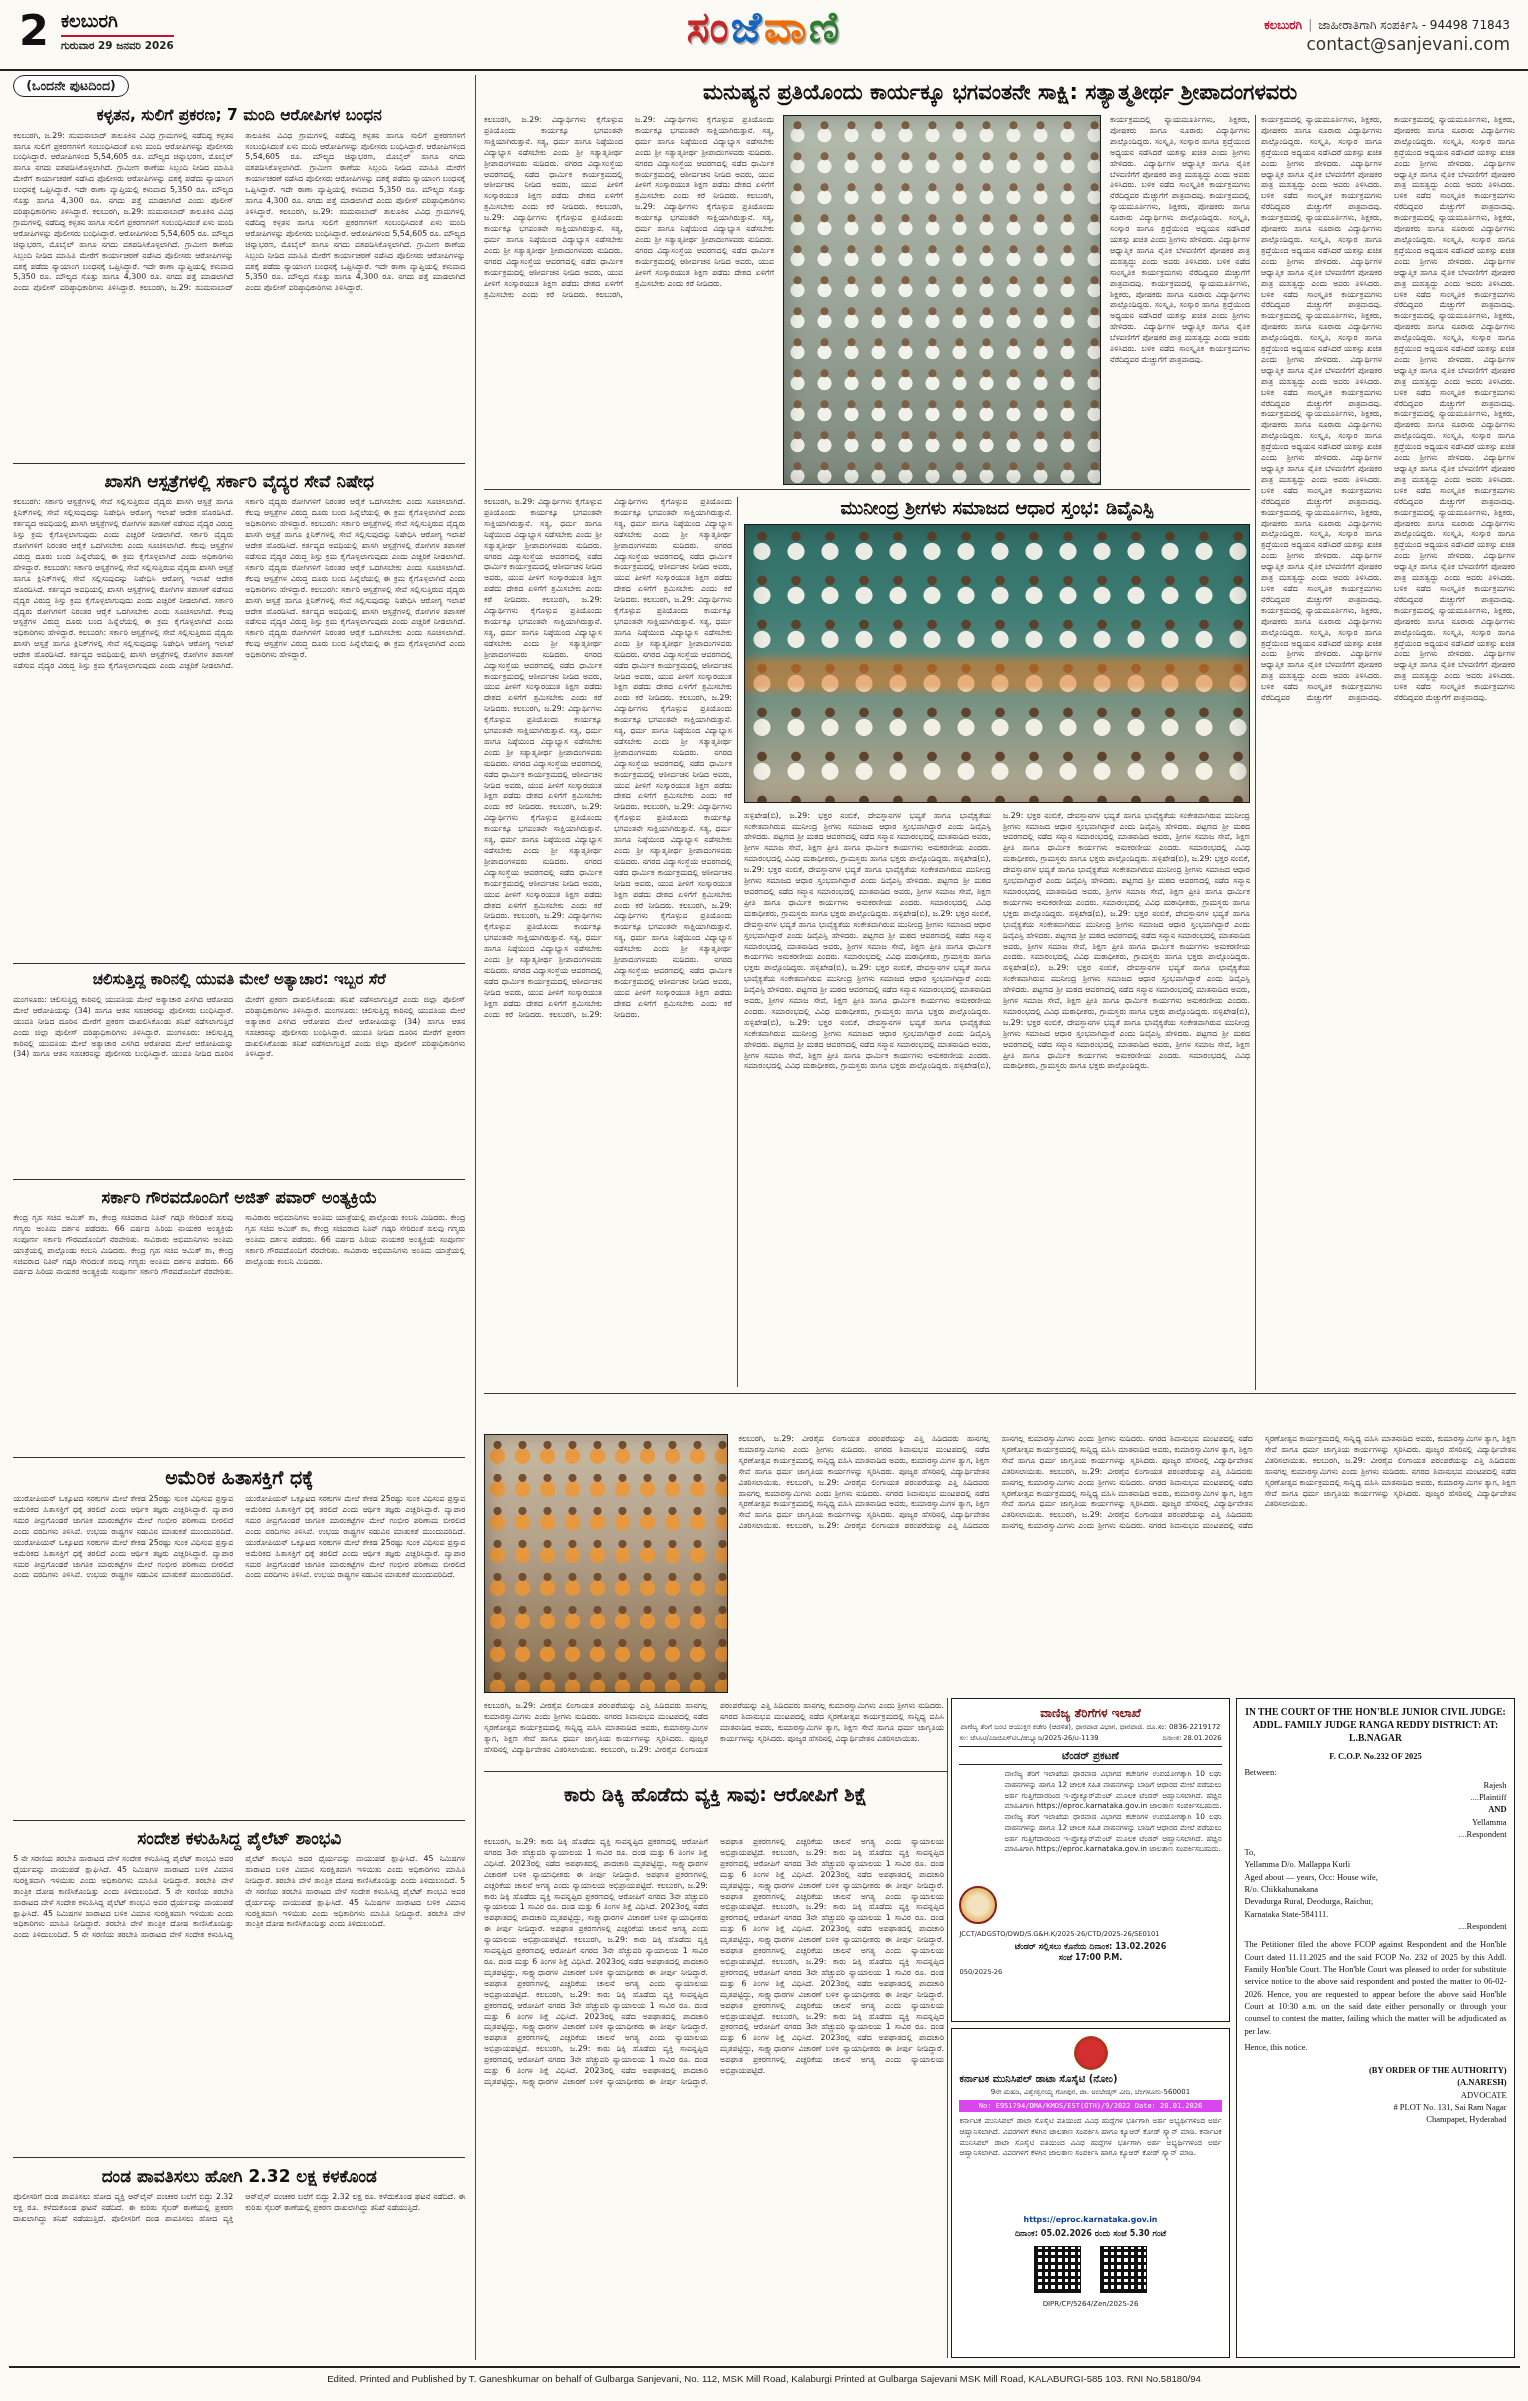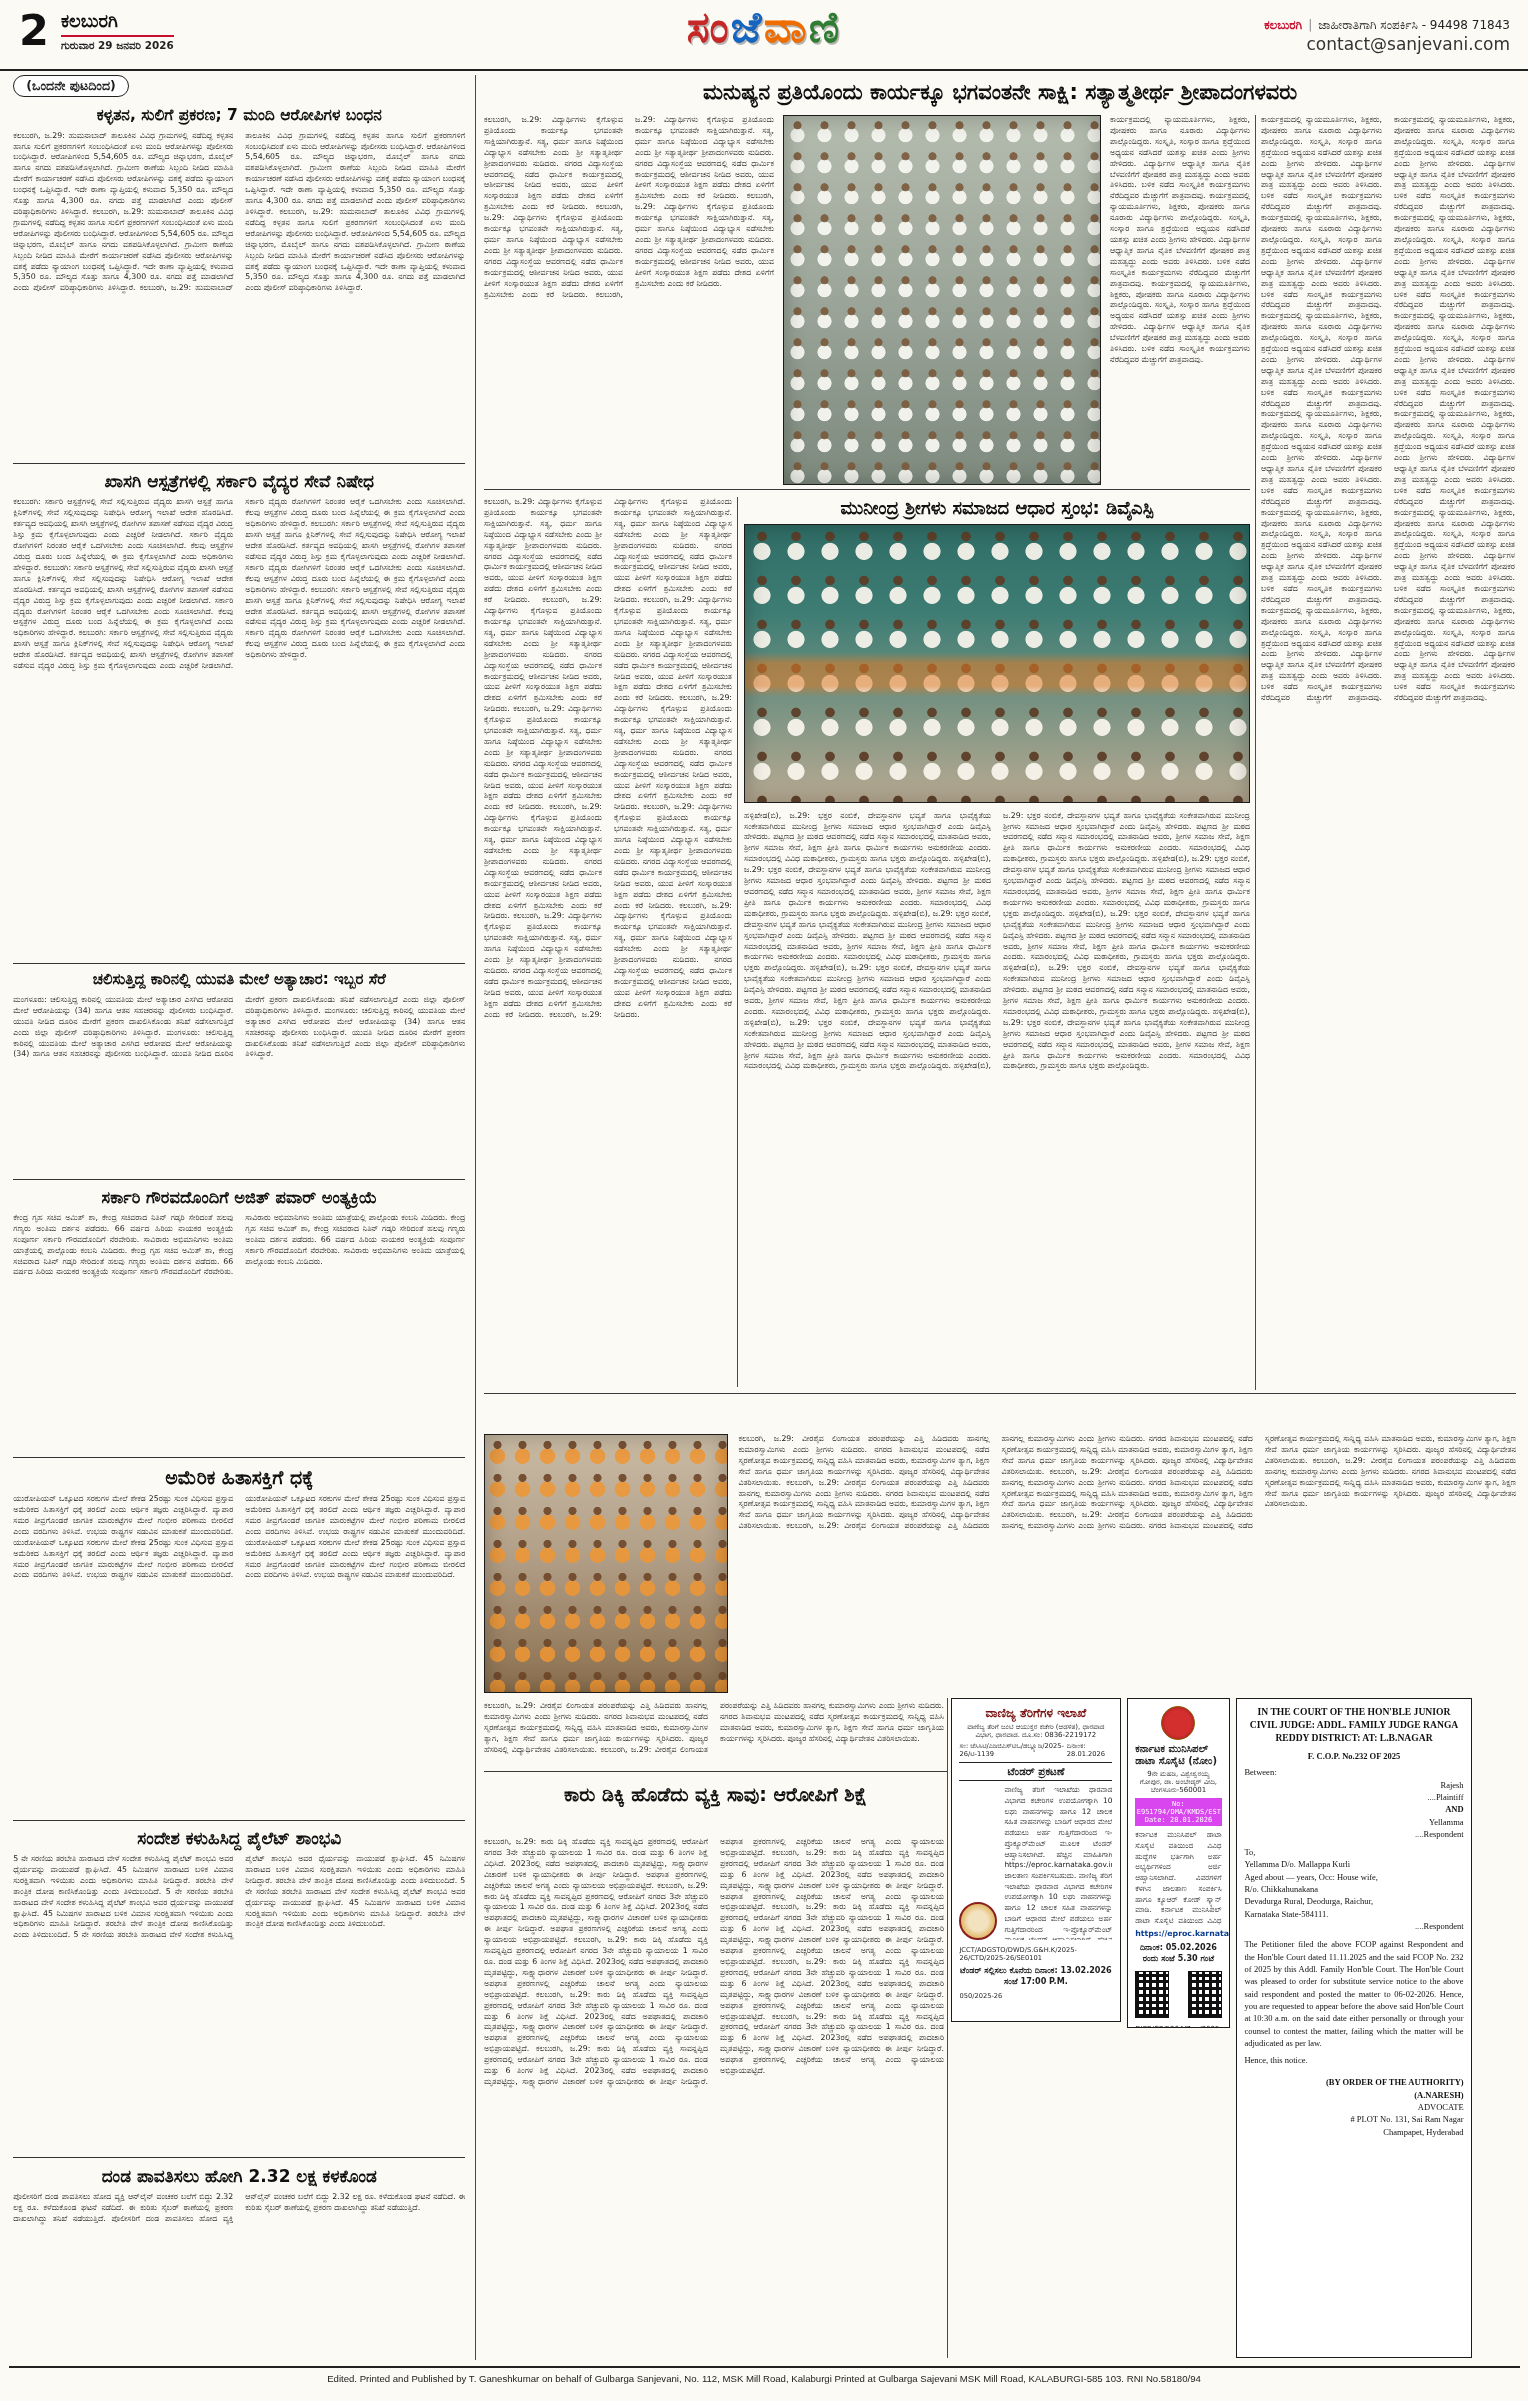--- a/index.html
+++ b/index.html
@@ -183,21 +183,21 @@
 
   <div class="hline" style="left:484px;top:1771px;width:463px"></div>
 
   <h2 class="headline abs" style="left:518px;top:1780px;width:395px;font-size:19px;">ಕಾರು ಡಿಕ್ಕಿ ಹೊಡೆದು ವ್ಯಕ್ತಿ ಸಾವು: ಆರೋಪಿಗೆ ಶಿಕ್ಷೆ</h2>
   <div class="body-text cols2 abs" style="left:484px;top:1837px;width:460px;height:507px;">ಕಲಬುರಗಿ, ಜ.29: ಕಾರು ಡಿಕ್ಕಿ ಹೊಡೆದು ವ್ಯಕ್ತಿ ಸಾವನ್ನಪ್ಪಿದ ಪ್ರಕರಣದಲ್ಲಿ ಆರೋಪಿಗೆ ನಗರದ 3ನೇ ಹೆಚ್ಚುವರಿ ನ್ಯಾಯಾಲಯ 1 ಸಾವಿರ ರೂ. ದಂಡ ಮತ್ತು 6 ತಿಂಗಳ ಶಿಕ್ಷೆ ವಿಧಿಸಿದೆ. 2023ರಲ್ಲಿ ನಡೆದ ಅಪಘಾತದಲ್ಲಿ ಪಾದಚಾರಿ ಮೃತಪಟ್ಟಿದ್ದು, ಸಾಕ್ಷ್ಯಾಧಾರಗಳ ವಿಚಾರಣೆ ಬಳಿಕ ನ್ಯಾಯಾಧೀಶರು ಈ ತೀರ್ಪು ನೀಡಿದ್ದಾರೆ. ಅಪಘಾತ ಪ್ರಕರಣಗಳಲ್ಲಿ ಎಚ್ಚರಿಕೆಯ ಚಾಲನೆ ಅಗತ್ಯ ಎಂದು ನ್ಯಾಯಾಲಯ ಅಭಿಪ್ರಾಯಪಟ್ಟಿದೆ. ಕಲಬುರಗಿ, ಜ.29: ಕಾರು ಡಿಕ್ಕಿ ಹೊಡೆದು ವ್ಯಕ್ತಿ ಸಾವನ್ನಪ್ಪಿದ ಪ್ರಕರಣದಲ್ಲಿ ಆರೋಪಿಗೆ ನಗರದ 3ನೇ ಹೆಚ್ಚುವರಿ ನ್ಯಾಯಾಲಯ 1 ಸಾವಿರ ರೂ. ದಂಡ ಮತ್ತು 6 ತಿಂಗಳ ಶಿಕ್ಷೆ ವಿಧಿಸಿದೆ. 2023ರಲ್ಲಿ ನಡೆದ ಅಪಘಾತದಲ್ಲಿ ಪಾದಚಾರಿ ಮೃತಪಟ್ಟಿದ್ದು, ಸಾಕ್ಷ್ಯಾಧಾರಗಳ ವಿಚಾರಣೆ ಬಳಿಕ ನ್ಯಾಯಾಧೀಶರು ಈ ತೀರ್ಪು ನೀಡಿದ್ದಾರೆ. ಅಪಘಾತ ಪ್ರಕರಣಗಳಲ್ಲಿ ಎಚ್ಚರಿಕೆಯ ಚಾಲನೆ ಅಗತ್ಯ ಎಂದು ನ್ಯಾಯಾಲಯ ಅಭಿಪ್ರಾಯಪಟ್ಟಿದೆ. ಕಲಬುರಗಿ, ಜ.29: ಕಾರು ಡಿಕ್ಕಿ ಹೊಡೆದು ವ್ಯಕ್ತಿ ಸಾವನ್ನಪ್ಪಿದ ಪ್ರಕರಣದಲ್ಲಿ ಆರೋಪಿಗೆ ನಗರದ 3ನೇ ಹೆಚ್ಚುವರಿ ನ್ಯಾಯಾಲಯ 1 ಸಾವಿರ ರೂ. ದಂಡ ಮತ್ತು 6 ತಿಂಗಳ ಶಿಕ್ಷೆ ವಿಧಿಸಿದೆ. 2023ರಲ್ಲಿ ನಡೆದ ಅಪಘಾತದಲ್ಲಿ ಪಾದಚಾರಿ ಮೃತಪಟ್ಟಿದ್ದು, ಸಾಕ್ಷ್ಯಾಧಾರಗಳ ವಿಚಾರಣೆ ಬಳಿಕ ನ್ಯಾಯಾಧೀಶರು ಈ ತೀರ್ಪು ನೀಡಿದ್ದಾರೆ. ಅಪಘಾತ ಪ್ರಕರಣಗಳಲ್ಲಿ ಎಚ್ಚರಿಕೆಯ ಚಾಲನೆ ಅಗತ್ಯ ಎಂದು ನ್ಯಾಯಾಲಯ ಅಭಿಪ್ರಾಯಪಟ್ಟಿದೆ. ಕಲಬುರಗಿ, ಜ.29: ಕಾರು ಡಿಕ್ಕಿ ಹೊಡೆದು ವ್ಯಕ್ತಿ ಸಾವನ್ನಪ್ಪಿದ ಪ್ರಕರಣದಲ್ಲಿ ಆರೋಪಿಗೆ ನಗರದ 3ನೇ ಹೆಚ್ಚುವರಿ ನ್ಯಾಯಾಲಯ 1 ಸಾವಿರ ರೂ. ದಂಡ ಮತ್ತು 6 ತಿಂಗಳ ಶಿಕ್ಷೆ ವಿಧಿಸಿದೆ. 2023ರಲ್ಲಿ ನಡೆದ ಅಪಘಾತದಲ್ಲಿ ಪಾದಚಾರಿ ಮೃತಪಟ್ಟಿದ್ದು, ಸಾಕ್ಷ್ಯಾಧಾರಗಳ ವಿಚಾರಣೆ ಬಳಿಕ ನ್ಯಾಯಾಧೀಶರು ಈ ತೀರ್ಪು ನೀಡಿದ್ದಾರೆ. ಅಪಘಾತ ಪ್ರಕರಣಗಳಲ್ಲಿ ಎಚ್ಚರಿಕೆಯ ಚಾಲನೆ ಅಗತ್ಯ ಎಂದು ನ್ಯಾಯಾಲಯ ಅಭಿಪ್ರಾಯಪಟ್ಟಿದೆ. ಕಲಬುರಗಿ, ಜ.29: ಕಾರು ಡಿಕ್ಕಿ ಹೊಡೆದು ವ್ಯಕ್ತಿ ಸಾವನ್ನಪ್ಪಿದ ಪ್ರಕರಣದಲ್ಲಿ ಆರೋಪಿಗೆ ನಗರದ 3ನೇ ಹೆಚ್ಚುವರಿ ನ್ಯಾಯಾಲಯ 1 ಸಾವಿರ ರೂ. ದಂಡ ಮತ್ತು 6 ತಿಂಗಳ ಶಿಕ್ಷೆ ವಿಧಿಸಿದೆ. 2023ರಲ್ಲಿ ನಡೆದ ಅಪಘಾತದಲ್ಲಿ ಪಾದಚಾರಿ ಮೃತಪಟ್ಟಿದ್ದು, ಸಾಕ್ಷ್ಯಾಧಾರಗಳ ವಿಚಾರಣೆ ಬಳಿಕ ನ್ಯಾಯಾಧೀಶರು ಈ ತೀರ್ಪು ನೀಡಿದ್ದಾರೆ. ಅಪಘಾತ ಪ್ರಕರಣಗಳಲ್ಲಿ ಎಚ್ಚರಿಕೆಯ ಚಾಲನೆ ಅಗತ್ಯ ಎಂದು ನ್ಯಾಯಾಲಯ ಅಭಿಪ್ರಾಯಪಟ್ಟಿದೆ. ಕಲಬುರಗಿ, ಜ.29: ಕಾರು ಡಿಕ್ಕಿ ಹೊಡೆದು ವ್ಯಕ್ತಿ ಸಾವನ್ನಪ್ಪಿದ ಪ್ರಕರಣದಲ್ಲಿ ಆರೋಪಿಗೆ ನಗರದ 3ನೇ ಹೆಚ್ಚುವರಿ ನ್ಯಾಯಾಲಯ 1 ಸಾವಿರ ರೂ. ದಂಡ ಮತ್ತು 6 ತಿಂಗಳ ಶಿಕ್ಷೆ ವಿಧಿಸಿದೆ. 2023ರಲ್ಲಿ ನಡೆದ ಅಪಘಾತದಲ್ಲಿ ಪಾದಚಾರಿ ಮೃತಪಟ್ಟಿದ್ದು, ಸಾಕ್ಷ್ಯಾಧಾರಗಳ ವಿಚಾರಣೆ ಬಳಿಕ ನ್ಯಾಯಾಧೀಶರು ಈ ತೀರ್ಪು ನೀಡಿದ್ದಾರೆ. ಅಪಘಾತ ಪ್ರಕರಣಗಳಲ್ಲಿ ಎಚ್ಚರಿಕೆಯ ಚಾಲನೆ ಅಗತ್ಯ ಎಂದು ನ್ಯಾಯಾಲಯ ಅಭಿಪ್ರಾಯಪಟ್ಟಿದೆ. ಕಲಬುರಗಿ, ಜ.29: ಕಾರು ಡಿಕ್ಕಿ ಹೊಡೆದು ವ್ಯಕ್ತಿ ಸಾವನ್ನಪ್ಪಿದ ಪ್ರಕರಣದಲ್ಲಿ ಆರೋಪಿಗೆ ನಗರದ 3ನೇ ಹೆಚ್ಚುವರಿ ನ್ಯಾಯಾಲಯ 1 ಸಾವಿರ ರೂ. ದಂಡ ಮತ್ತು 6 ತಿಂಗಳ ಶಿಕ್ಷೆ ವಿಧಿಸಿದೆ. 2023ರಲ್ಲಿ ನಡೆದ ಅಪಘಾತದಲ್ಲಿ ಪಾದಚಾರಿ ಮೃತಪಟ್ಟಿದ್ದು, ಸಾಕ್ಷ್ಯಾಧಾರಗಳ ವಿಚಾರಣೆ ಬಳಿಕ ನ್ಯಾಯಾಧೀಶರು ಈ ತೀರ್ಪು ನೀಡಿದ್ದಾರೆ. ಅಪಘಾತ ಪ್ರಕರಣಗಳಲ್ಲಿ ಎಚ್ಚರಿಕೆಯ ಚಾಲನೆ ಅಗತ್ಯ ಎಂದು ನ್ಯಾಯಾಲಯ ಅಭಿಪ್ರಾಯಪಟ್ಟಿದೆ. ಕಲಬುರಗಿ, ಜ.29: ಕಾರು ಡಿಕ್ಕಿ ಹೊಡೆದು ವ್ಯಕ್ತಿ ಸಾವನ್ನಪ್ಪಿದ ಪ್ರಕರಣದಲ್ಲಿ ಆರೋಪಿಗೆ ನಗರದ 3ನೇ ಹೆಚ್ಚುವರಿ ನ್ಯಾಯಾಲಯ 1 ಸಾವಿರ ರೂ. ದಂಡ ಮತ್ತು 6 ತಿಂಗಳ ಶಿಕ್ಷೆ ವಿಧಿಸಿದೆ. 2023ರಲ್ಲಿ ನಡೆದ ಅಪಘಾತದಲ್ಲಿ ಪಾದಚಾರಿ ಮೃತಪಟ್ಟಿದ್ದು, ಸಾಕ್ಷ್ಯಾಧಾರಗಳ ವಿಚಾರಣೆ ಬಳಿಕ ನ್ಯಾಯಾಧೀಶರು ಈ ತೀರ್ಪು ನೀಡಿದ್ದಾರೆ. ಅಪಘಾತ ಪ್ರಕರಣಗಳಲ್ಲಿ ಎಚ್ಚರಿಕೆಯ ಚಾಲನೆ ಅಗತ್ಯ ಎಂದು ನ್ಯಾಯಾಲಯ ಅಭಿಪ್ರಾಯಪಟ್ಟಿದೆ. ಕಲಬುರಗಿ, ಜ.29: ಕಾರು ಡಿಕ್ಕಿ ಹೊಡೆದು ವ್ಯಕ್ತಿ ಸಾವನ್ನಪ್ಪಿದ ಪ್ರಕರಣದಲ್ಲಿ ಆರೋಪಿಗೆ ನಗರದ 3ನೇ ಹೆಚ್ಚುವರಿ ನ್ಯಾಯಾಲಯ 1 ಸಾವಿರ ರೂ. ದಂಡ ಮತ್ತು 6 ತಿಂಗಳ ಶಿಕ್ಷೆ ವಿಧಿಸಿದೆ. 2023ರಲ್ಲಿ ನಡೆದ ಅಪಘಾತದಲ್ಲಿ ಪಾದಚಾರಿ ಮೃತಪಟ್ಟಿದ್ದು, ಸಾಕ್ಷ್ಯಾಧಾರಗಳ ವಿಚಾರಣೆ ಬಳಿಕ ನ್ಯಾಯಾಧೀಶರು ಈ ತೀರ್ಪು ನೀಡಿದ್ದಾರೆ. ಅಪಘಾತ ಪ್ರಕರಣಗಳಲ್ಲಿ ಎಚ್ಚರಿಕೆಯ ಚಾಲನೆ ಅಗತ್ಯ ಎಂದು ನ್ಯಾಯಾಲಯ ಅಭಿಪ್ರಾಯಪಟ್ಟಿದೆ.</div>
 
   <div class="vline" style="left:947px;top:1698px;height:660px"></div>
 
   <div class="abs" style="left:951px;top:1698px;width:565px;height:660px;display:flex;gap:6px;">
 
-    <div style="width:279px;display:flex;flex-direction:row;gap:6px;">
+    <div style="width:279px;display:flex;flex-direction:column;gap:6px;">
 
       <div class="adbox" style="height:324px;">
         <div class="ad-dept">ವಾಣಿಜ್ಯ ತೆರಿಗೆಗಳ ಇಲಾಖೆ</div>
         <div class="ad-office">ವಾಣಿಜ್ಯ ತೆರಿಗೆ ಜಂಟಿ ಆಯುಕ್ತರ ಕಚೇರಿ (ಆಡಳಿತ), ಧಾರವಾಡ ವಿಭಾಗ, ಧಾರವಾಡ. ದೂ.ಸಂ: 0836-2219172</div>
         <div class="ad-refrow">
           <span>ಸಂ: ಜೆಸಿಸಿಟಿ/ಎಡಿಜಿಎಸ್‌ಟಿಒ/ಡಬ್ಲ್ಯೂಡಿ/2025-26/ಟಿ-1139</span>
           <span>ದಿನಾಂಕ: 28.01.2026</span>
         </div>
         <div class="ad-title">ಟೆಂಡರ್ ಪ್ರಕಟಣೆ</div>
         <div style="display:flex;gap:7px;align-items:flex-end;">
@@ -221,21 +221,21 @@
         <div class="link">https://eproc.karnataka.gov.in</div>
         <div style="font-size:8.1px;font-weight:bold;text-align:center;">ದಿನಾಂಕ: 05.02.2026 ರಂದು ಸಂಜೆ 5.30 ಗಂಟೆ</div>
         <div style="display:flex;justify-content:center;gap:19px;margin:7.4px 0;">
           <div class="qr"></div>
           <div class="qr"></div>
         </div>
         <div style="font-size:7px;text-align:center;">DIPR/CP/5264/Zen/2025-26</div>
       </div>
     </div>
 
-    <div class="adbox court" style="width:236px;height:660px;border-width:1.5px;">
+    <div class="adbox court" style="width:279px;height:660px;border-width:1.5px;">
       <div class="title">IN THE COURT OF THE HON'BLE JUNIOR CIVIL JUDGE: ADDL. FAMILY JUDGE RANGA REDDY DISTRICT: AT: L.B.NAGAR</div>
       <div class="caseno">F. C.O.P. No.232 OF 2025</div>
       <div>Between:</div>
       <div class="center">Rajesh</div>
       <div class="right">....Plaintiff</div>
       <div class="center" style="font-weight:bold">AND</div>
       <div class="center">Yellamma</div>
       <div class="right">....Respondent</div>
       <div style="margin-top:6px">To,</div>
       <div class="prelines">Yellamma D/o. Mallappa Kurli

